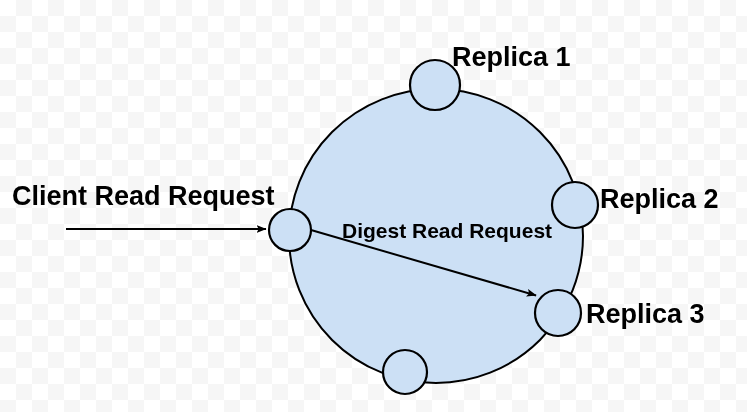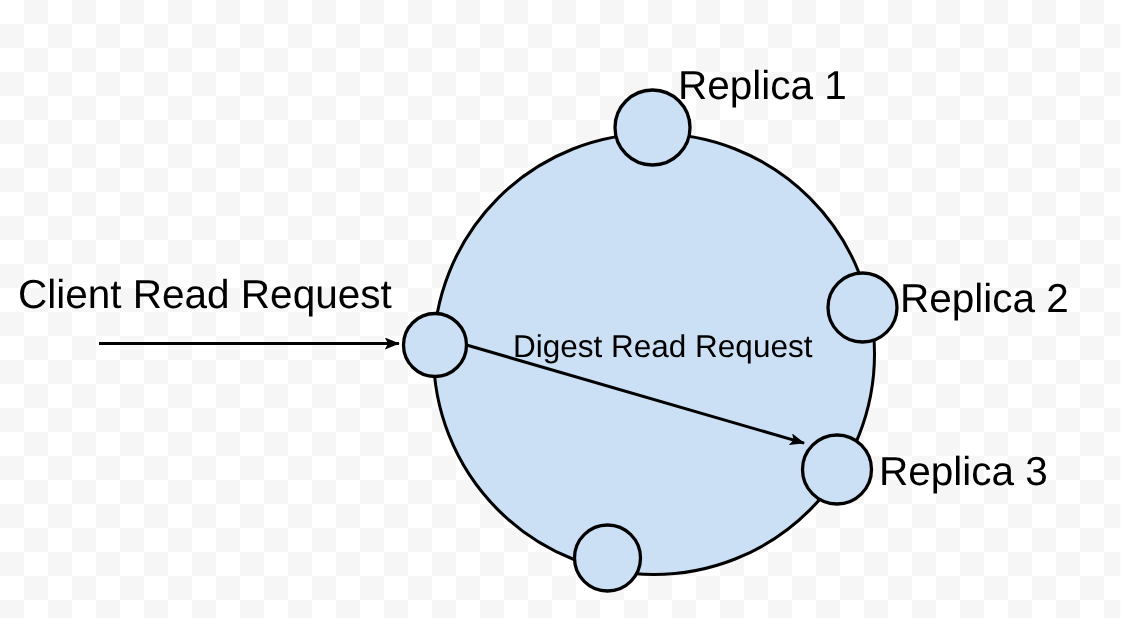--- a/index.html
+++ b/index.html
@@ -13,20 +13,21 @@
     width: 747px;
     height: 412px;
     overflow: hidden;
     background-color: #ffffff;
     background-image:
       linear-gradient(45deg, #f6f6f6 25%, transparent 25%, transparent 75%, #f6f6f6 75%),
       linear-gradient(45deg, #f6f6f6 25%, transparent 25%, transparent 75%, #f6f6f6 75%);
     background-size: 32px 32px;
     background-position: 0 0, 16px 16px;
     font-family: "Liberation Sans", sans-serif;
+    font-weight: bold;
   }
   #diagram {
     position: absolute;
     inset: 0;
     width: 747px;
     height: 412px;
   }
   .svg-label {
     font-family: "Liberation Sans", sans-serif;
     fill: #000000;

